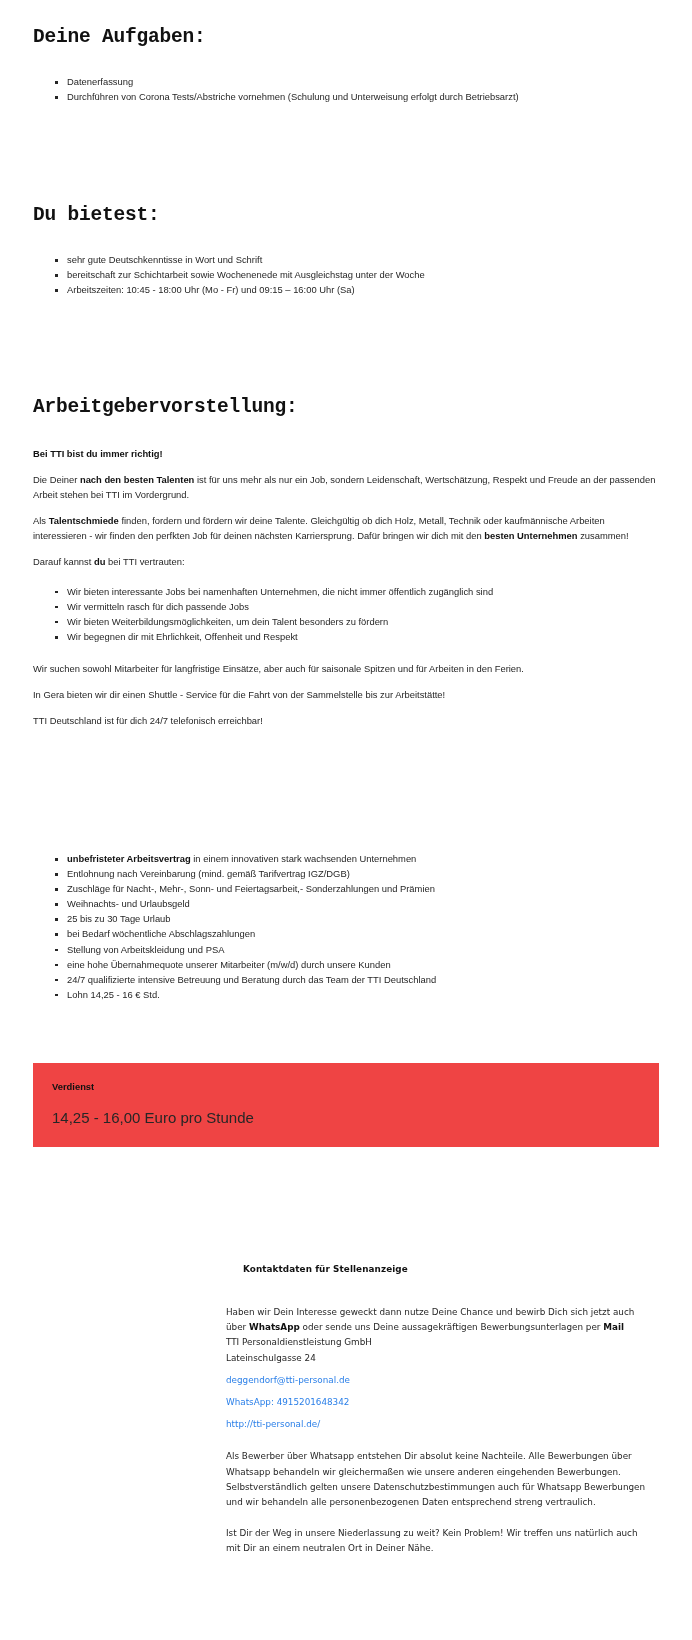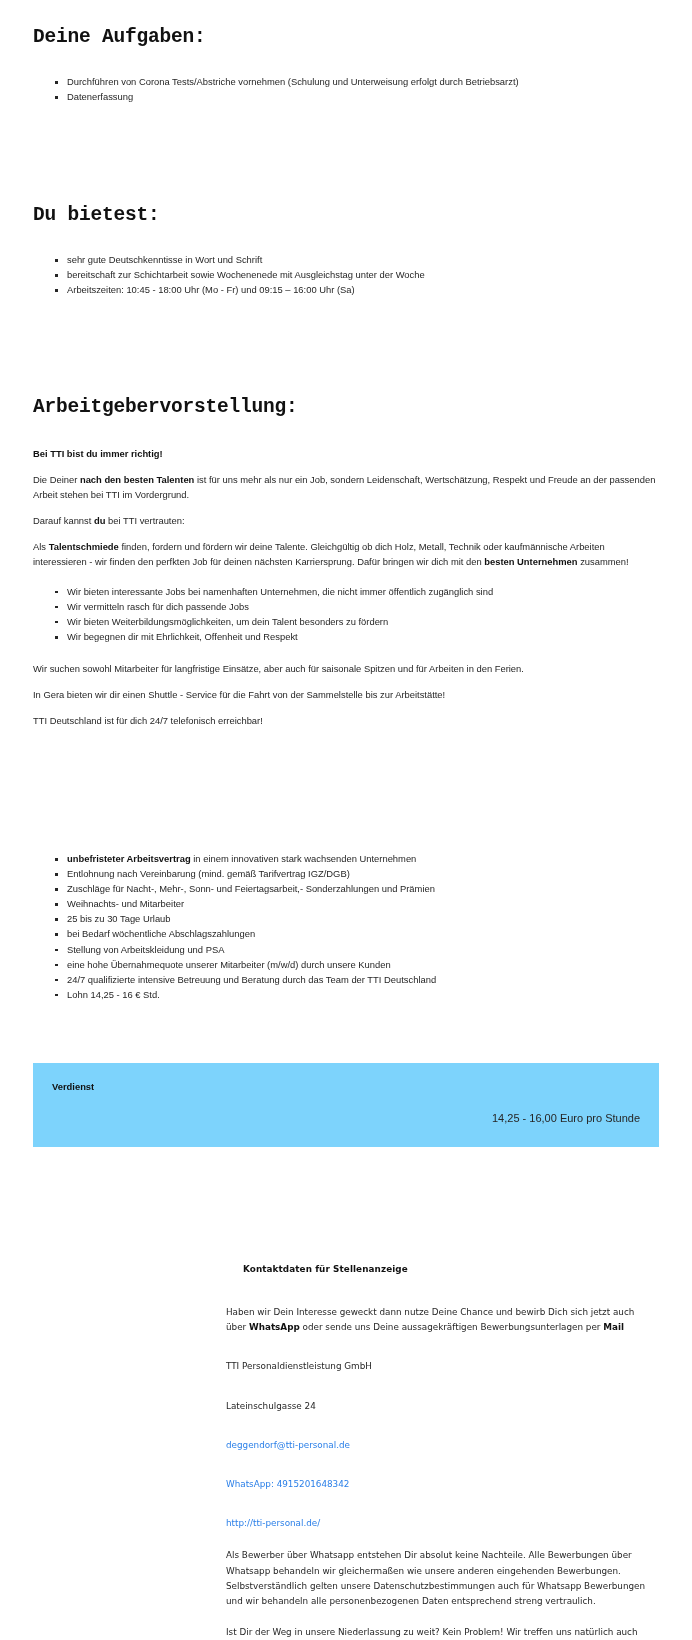--- a/index.html
+++ b/index.html
@@ -69,36 +69,35 @@
     line-height: 15px;
     color: #262626;
     margin: 0;
   }
   p.body-text + p.body-text { margin-top: 11px; }
   .b { font-weight: bold; color: #111111; }
 
   
   .verdienst {
     margin: 0 33px;
-    background: #7dd3fc;
+    background: #ef4444;
     padding: 17px 19px 22px 19px;
     box-sizing: border-box;
   }
   .verdienst-title {
     font-size: 9.4px;
     font-weight: bold;
     color: #111111;
     line-height: 14px;
   }
   .verdienst-value {
-    font-size: 11px;
+    font-size: 15px;
     color: #262626;
     line-height: 14px;
     margin-top: 17px;
-    text-align: right;
   }
 
   
   .contact {
     padding: 0 44px 0 226px;
     box-sizing: border-box;
     font-family: "DejaVu Sans", sans-serif;
   }
   .contact h3 {
     font-size: 8.8px;
@@ -107,49 +106,49 @@
     margin: 17px;
     line-height: 14px;
     letter-spacing: 0.1px;
   }
   .contact p {
     font-size: 8.8px;
     line-height: 15.2px;
     color: #262626;
     margin: 0;
   }
-  .contact p + p { margin-top: 24px; }
+  .contact p + p { margin-top: 0; }
   .contact a,
   .contact .link {
     color: #2a7fe8;
     text-decoration: none;
     font-size: 8.8px;
     line-height: 15.2px;
     display: inline-block;
   }
-  .contact .link-row { margin-top: 19px; }
+  .contact .link-row { margin-top: 2px; }
   .legal {
     font-size: 5.9px;
     line-height: 13px;
     color: #555555;
     margin-top: 17px !important;
   }
 </style>
 </head>
 <body>
 
 <div class="page">
 
   <div class="gap-md"></div>
   <div class="jd">
     <h2 class="section-title">Deine Aufgaben:</h2>
     <div class="gap-md"></div>
     <ul class="bullets">
+      <li>Datenerfassung</li>
       <li>Durchführen von Corona Tests/Abstriche vornehmen (Schulung und Unterweisung erfolgt durch Betriebsarzt)</li>
-      <li>Datenerfassung</li>
     </ul>
   </div>
 
   <div class="gap-huge"></div>
   <div class="jd">
     <h2 class="section-title">Du bietest:</h2>
     <div class="gap-md"></div>
     <ul class="bullets">
       <li>sehr gute Deutschkenntisse in Wort und Schrift</li>
       <li>bereitschaft zur Schichtarbeit sowie Wochenenede mit Ausgleichstag unter der Woche</li>
@@ -161,23 +160,23 @@
   <div class="jd">
     <h2 class="section-title">Arbeitgebervorstellung:</h2>
     <div class="gap-md"></div>
 
     <p class="body-text">
       <span class="b">Bei TTI bist du immer richtig!</span>
     </p>
 
     <p class="body-text"><span>Die Deiner </span><span class="b">nach den besten Talenten</span><span> ist für uns mehr als nur ein Job, sondern Leidenschaft, Wertschätzung, Respekt und Freude an der passenden Arbeit stehen bei TTI im Vordergrund.</span></p>
 
+    <p class="body-text"><span>Als </span><span class="b">Talentschmiede</span><span> finden, fordern und fördern wir deine Talente. Gleichgültig ob dich Holz, Metall, Technik oder kaufmännische Arbeiten interessieren - wir finden den perfkten Job für deinen nächsten Karriersprung. Dafür bringen wir dich mit den </span><span class="b">besten Unternehmen</span><span> zusammen!</span></p>
+
     <p class="body-text"><span>Darauf kannst </span><span class="b">du</span><span> bei TTI vertrauten:</span></p>
-
-    <p class="body-text"><span>Als </span><span class="b">Talentschmiede</span><span> finden, fordern und fördern wir deine Talente. Gleichgültig ob dich Holz, Metall, Technik oder kaufmännische Arbeiten interessieren - wir finden den perfkten Job für deinen nächsten Karriersprung. Dafür bringen wir dich mit den </span><span class="b">besten Unternehmen</span><span> zusammen!</span></p>
 
     <div class="gap-sm"></div>
     <ul class="bullets">
       <li>Wir bieten interessante Jobs bei namenhaften Unternehmen, die nicht immer öffentlich zugänglich sind</li>
       <li>Wir vermitteln rasch für dich passende Jobs</li>
       <li>Wir bieten Weiterbildungsmöglichkeiten, um dein Talent besonders zu fördern</li>
       <li>Wir begegnen dir mit Ehrlichkeit, Offenheit und Respekt</li>
     </ul>
     <div class="gap-sm"></div>
 
@@ -186,21 +185,21 @@
     <p class="body-text">TTI Deutschland ist für dich 24/7 telefonisch erreichbar!</p>
   </div>
 
   <div class="gap-huge"></div>
   <div class="jd">
     <div class="gap-md"></div>
     <ul class="bullets">
       <li><span class="b">unbefristeter Arbeitsvertrag</span><span> in einem innovativen stark wachsenden Unternehmen</span></li>
       <li>Entlohnung nach Vereinbarung (mind. gemäß Tarifvertrag IGZ/DGB)</li>
       <li>Zuschläge für Nacht-, Mehr-, Sonn- und Feiertagsarbeit,- Sonderzahlungen und Prämien</li>
-      <li>Weihnachts- und Mitarbeiter</li>
+      <li>Weihnachts- und Urlaubsgeld</li>
       <li>25 bis zu 30 Tage Urlaub</li>
       <li>bei Bedarf wöchentliche Abschlagszahlungen</li>
       <li>Stellung von Arbeitskleidung und PSA</li>
       <li>eine hohe Übernahmequote unserer Mitarbeiter (m/w/d) durch unsere Kunden</li>
       <li>24/7 qualifizierte intensive Betreuung und Beratung durch das Team der TTI Deutschland</li>
       <li>Lohn 14,25 - 16 € Std.</li>
     </ul>
   </div>
 
   <div class="gap-xl"></div>

